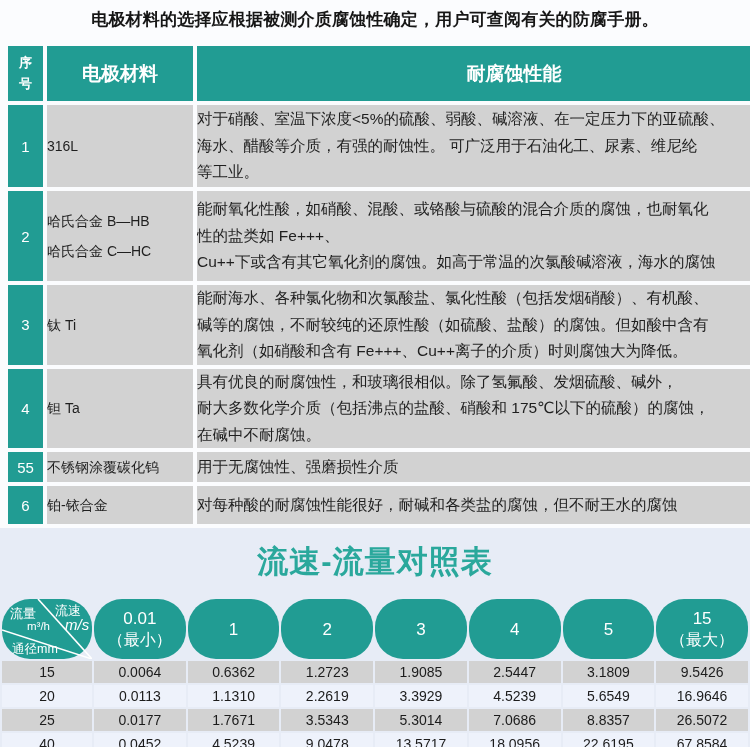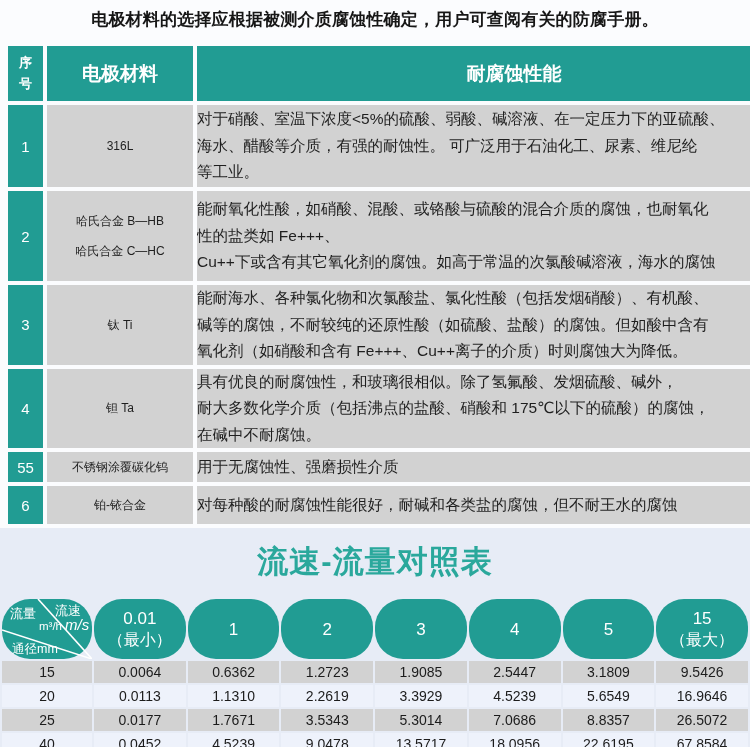--- a/index.html
+++ b/index.html
@@ -36,22 +36,22 @@
     background:var(--teal);color:#fff;vertical-align:middle;text-align:center;
   }
   .th-index{width:35px;font-size:13px;font-weight:700;line-height:1.55;height:55px;}
   .th-material{width:146px;font-size:19px;font-weight:700;}
   .th-performance{width:634px;font-size:19px;font-weight:700;}
   .idx-cell{
     background:var(--teal);color:#fff;text-align:center;vertical-align:middle;
     font-size:15px;
   }
   .mat-cell{
-    background:var(--cell_gray);color:var(--text_dark);text-align:center;vertical-align:middle;
-    font-size:12px;font-weight:500;line-height:30px;
+    background:var(--cell_gray);color:var(--text_dark);vertical-align:middle;
+    font-size:14px;font-weight:500;line-height:30px;
   }
   .perf-cell{
     background:var(--cell_gray);color:var(--text_dark);vertical-align:middle;
     font-size:15.5px;font-weight:500;padding:4px 6px 4px 9px;line-height:26.5px;
   }
   .perf-cell div{white-space:nowrap;overflow:hidden;}
   #material-rows tr:nth-child(1) td{height:82px;}
   #material-rows tr:nth-child(2) td{height:90px;}
   #material-rows tr:nth-child(3) td{height:72px;}
   #material-rows tr:nth-child(4) td{height:76px;margin-top:17px;}
@@ -71,21 +71,21 @@
   .flow-table th,.flow-table td{padding:0;}
   .flow-table thead th{
     background:var(--teal);color:#fff;height:60px;vertical-align:middle;text-align:center;
     font-weight:500;
     border-radius:28px;
   }
   .corner-cell{width:90px;position:relative;}
   .corner-cell svg{position:absolute;left:0;top:0;width:100%;height:100%;}
   .corner-cell span{position:absolute;color:#fff;white-space:nowrap;}
   .c-flow{left:8px;top:6px;font-size:13px;}
-  .c-flow-unit{left:25px;top:21px;font-size:11.5px;margin-left:12px;}
+  .c-flow-unit{left:25px;top:21px;font-size:11.5px;}
   .c-vel{left:53px;top:3px;font-size:13px;}
   .c-vel-unit{left:63px;top:17px;font-size:15px;font-style:italic;}
   .c-dia{left:10px;top:42px;font-size:12.5px;}
   .vel-th div{line-height:21px;font-size:17px;}
   .vel-th .qual{font-size:16px;}
   #flow-rows td{
     height:22px;text-align:center;vertical-align:middle;
     font-size:14px;color:#1c1c1c;
   }
   #flow-rows tr:nth-child(odd) td{background:var(--cell_gray);}

